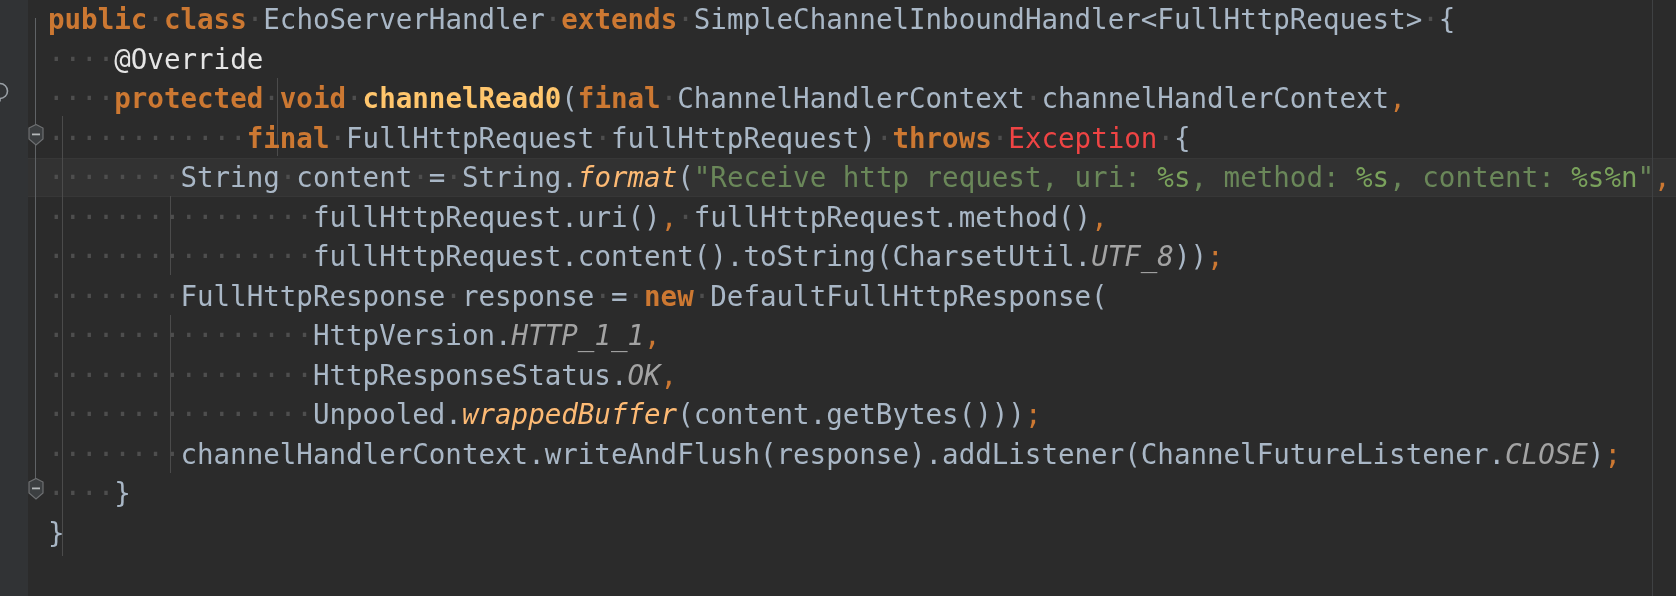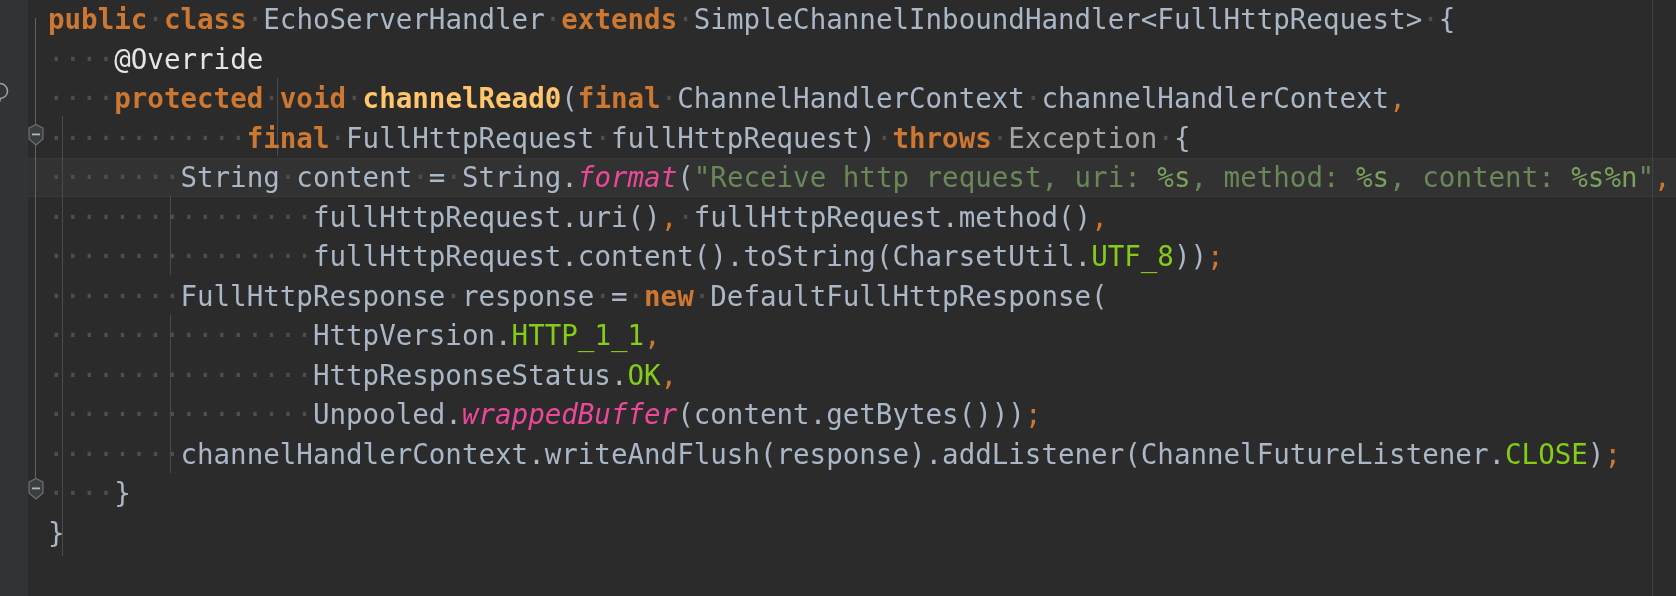--- a/index.html
+++ b/index.html
@@ -105,23 +105,23 @@
     white-space: pre;
   }
 
   
   .kw    { color: #cc7832; font-weight: bold; }
   .id    { color: #a9b7c6; }
   .ann   { color: #e5e5e5; }
   .mth   { color: #ffc66d; font-weight: bold; }
   .str   { color: #6a8759; }
   .fmt   { color: #7aa25c; }
-  .cst   { color: #84cc16; }
-  .sm    { color: #ec4899; font-style: italic; }
-  .dim   { color: #a3a3a3; }
+  .cst   { color: #a3a3a3; font-style: italic; }
+  .sm    { color: #fdba74; font-style: italic; }
+  .dim   { color: #ef4444; }
   .punc  { color: #a9b7c6; }
   .op    { color: #a9b7c6; }
   .comma { color: #cc7832; }
   .ws    { color: #4e4e4e; }
 </style>
 </head>
 <body>
 
 <div id="editor">
 

